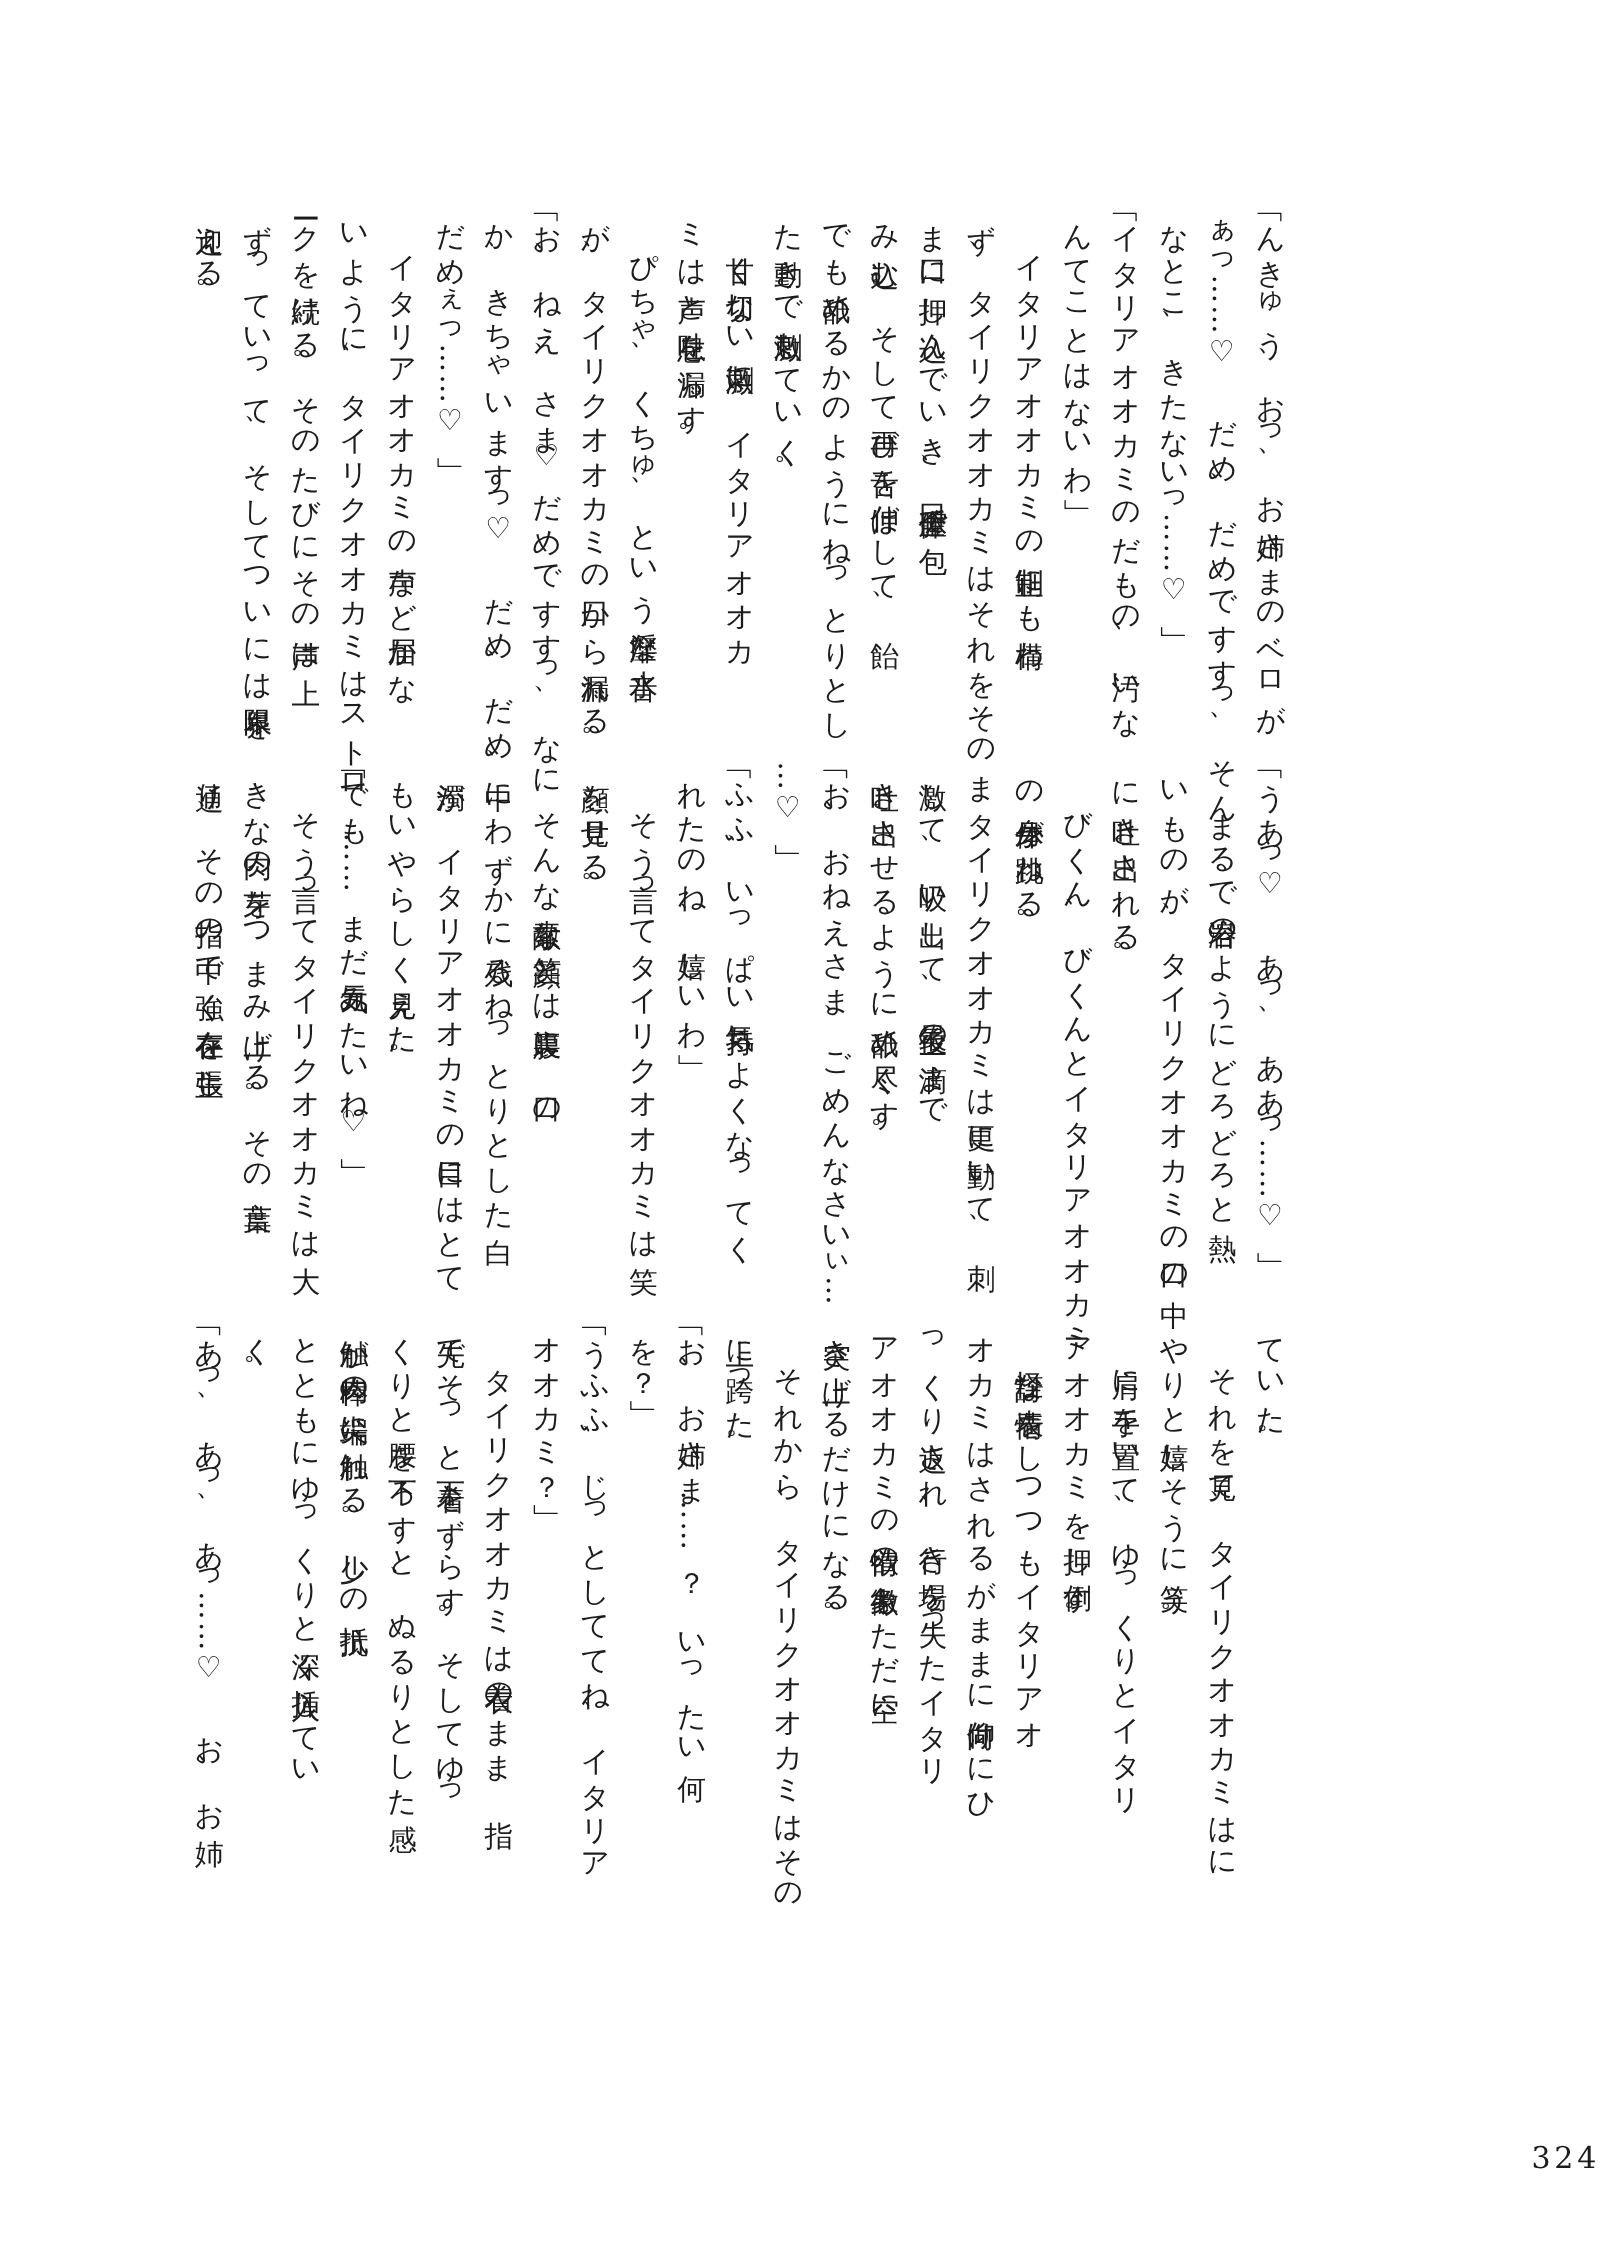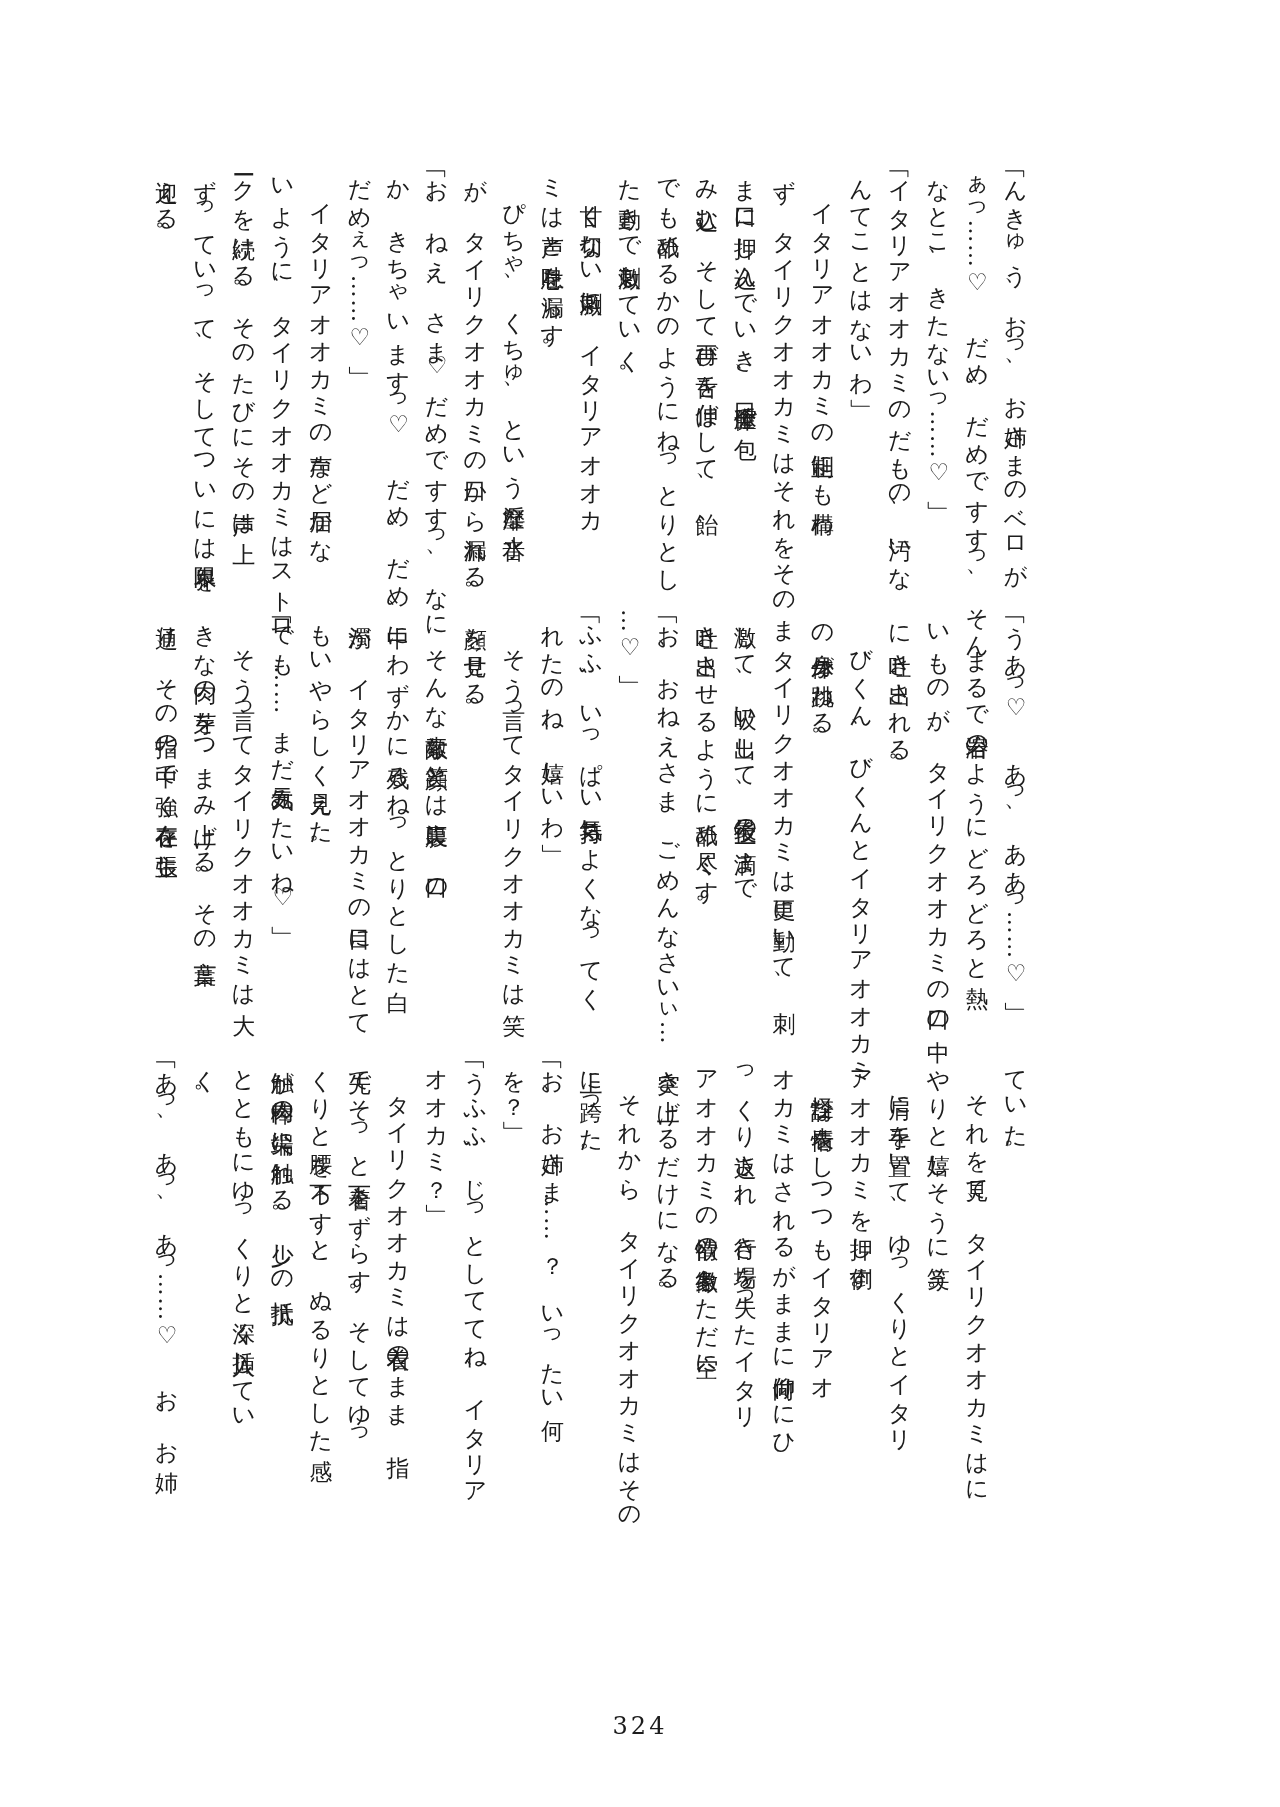--- a/index.html
+++ b/index.html
@@ -33,21 +33,21 @@
     padding: 0;
   }
   #band-top    { top: 163px; }
   #band-middle { top: 609px; }
   #band-bottom { top: 1054px; }
   .page-number {
     position: absolute;
     top: 1712px;
     left: 0;
     width: 100%;
-    text-align: center;
+    text-align: right;
     font-size: 24px;
     letter-spacing: 3px;
   }
 </style>
 </head>
 <body>
 
 <div class="page">
   <section class="band" id="band-top">
       <p>「んきゅう、おっ、お姉さまのベロが</p>

